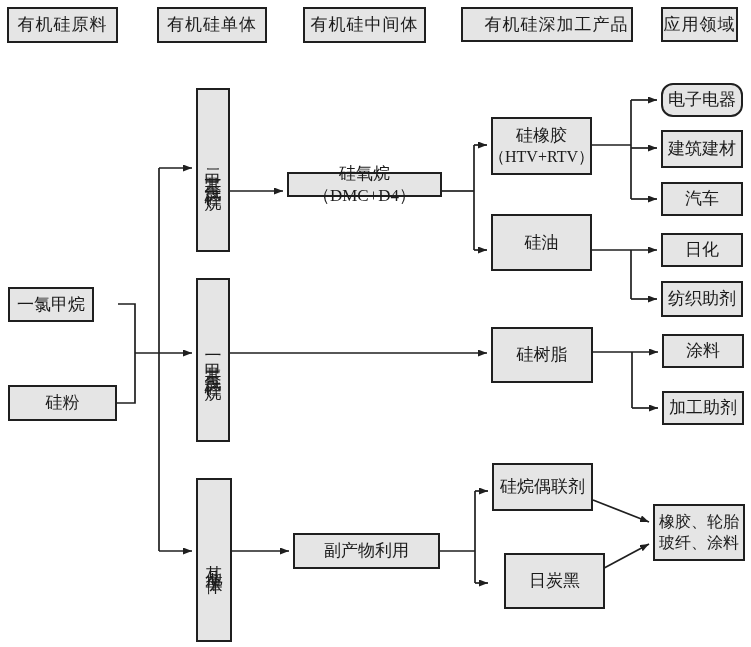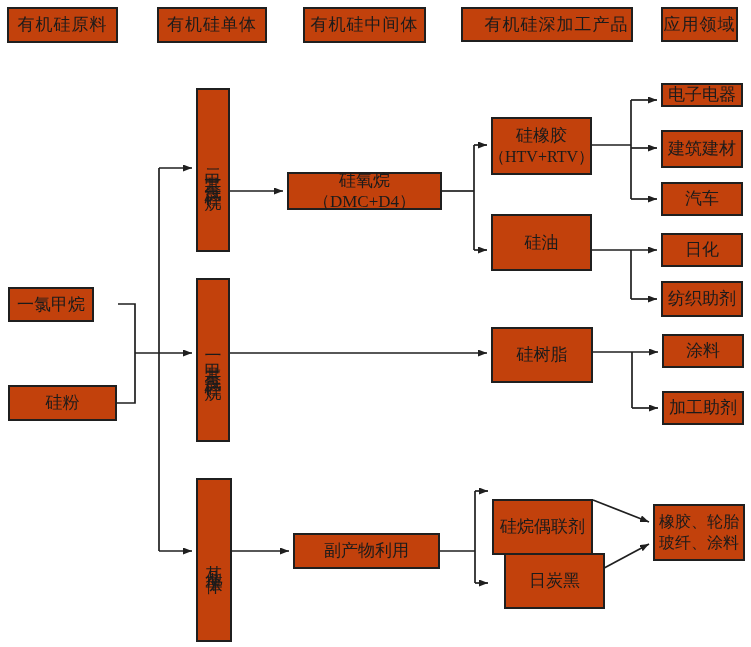--- a/index.html
+++ b/index.html
@@ -9,21 +9,21 @@
     background:#ffffff;
     font-family:"Liberation Serif","DejaVu Serif",serif;
     color:#1b1b1b;
     overflow:hidden;
   }
   .wires{position:absolute;left:0;top:0;z-index:0;}
   .node{
     position:absolute;
     box-sizing:border-box;
     border:2px solid #1f1f1f;
-    background:#c2410c;
+    background:#e5e5e5;
     display:flex;
     align-items:center;
     justify-content:center;
     text-align:center;
     font-size:17px;
     line-height:1.25;
     z-index:1;
   }
   .hdr{font-size:17px;letter-spacing:1px;}
   .vnode{
@@ -98,33 +98,33 @@
   <div class="node hdr" style="left:461px;top:7px;width:172px;height:35px;padding-left:19px;">有机硅深加工产品</div>
   <div class="node hdr" style="left:661px;top:7px;width:77px;height:35px;">应用领域</div>
 
   <div class="node" style="left:8px;top:287px;width:86px;height:35px;">一氯甲烷</div>
   <div class="node" style="left:8px;top:385px;width:109px;height:36px;">硅粉</div>
 
   <div class="node vnode" style="left:196px;top:88px;width:34px;height:164px;">二甲基二氯硅烷</div>
   <div class="node vnode" style="left:196px;top:278px;width:34px;height:164px;">一甲基三氯硅烷</div>
   <div class="node vnode" style="left:196px;top:478px;width:36px;height:164px;">其他单体</div>
 
-  <div class="node" style="left:287px;top:172px;width:155px;height:38px;">硅氧烷（DMC+D4）</div>
+  <div class="node" style="left:287px;top:172px;width:155px;height:25px;">硅氧烷（DMC+D4）</div>
   <div class="node" style="left:293px;top:533px;width:147px;height:36px;">副产物利用</div>
 
   <div class="node twoline" style="left:491px;top:117px;width:101px;height:58px;">
     <span class="ln">硅橡胶</span>
     <span class="ln small">（HTV+RTV）</span>
   </div>
   <div class="node" style="left:491px;top:214px;width:101px;height:57px;">硅油</div>
   <div class="node" style="left:491px;top:327px;width:102px;height:56px;">硅树脂</div>
-  <div class="node" style="left:492px;top:463px;width:101px;height:56px;margin-top:36px;">硅烷偶联剂</div>
+  <div class="node" style="left:492px;top:463px;width:101px;height:48px;">硅烷偶联剂</div>
   <div class="node" style="left:492px;top:553px;width:101px;height:56px;margin-left:12px;">日炭黑</div>
 
-  <div class="node" style="left:661px;top:83px;width:82px;height:24px;">电子电器</div>
+  <div class="node" style="left:661px;top:83px;width:82px;height:34px;border-radius:12px;">电子电器</div>
   <div class="node" style="left:661px;top:130px;width:82px;height:38px;">建筑建材</div>
   <div class="node" style="left:661px;top:182px;width:82px;height:34px;">汽车</div>
   <div class="node" style="left:661px;top:233px;width:82px;height:34px;">日化</div>
   <div class="node" style="left:661px;top:281px;width:82px;height:36px;text-align:center;">纺织助剂</div>
   <div class="node" style="left:662px;top:334px;width:82px;height:34px;">涂料</div>
   <div class="node" style="left:662px;top:391px;width:82px;height:34px;">加工助剂</div>
   <div class="node twoline small" style="left:653px;top:504px;width:92px;height:57px;">
     <span class="ln">橡胶、轮胎</span>
     <span class="ln">玻纤、涂料</span>
   </div>

